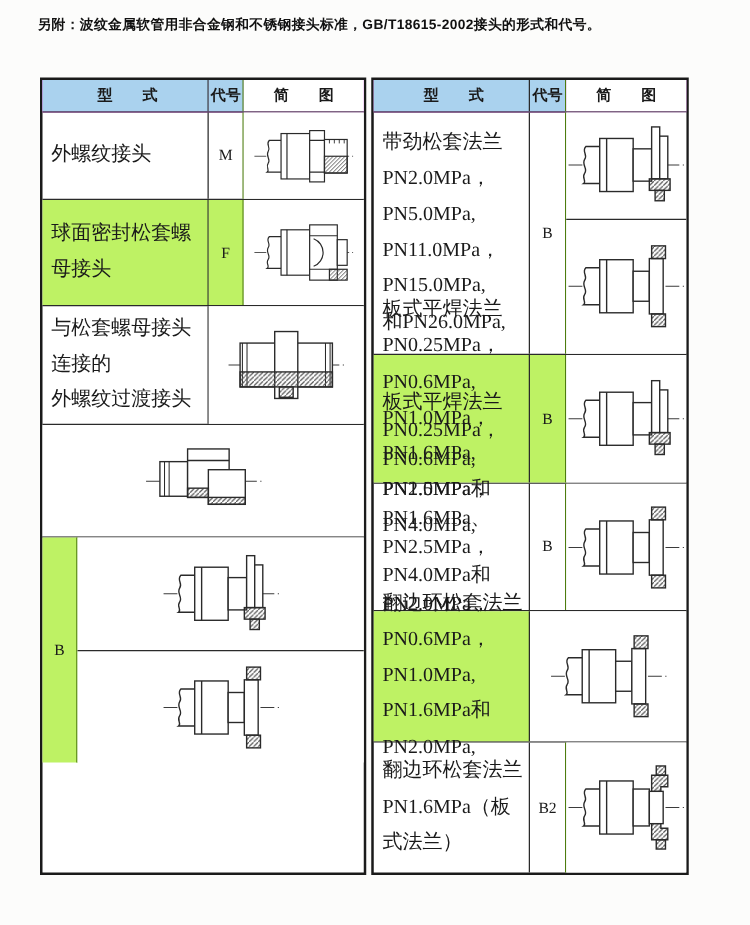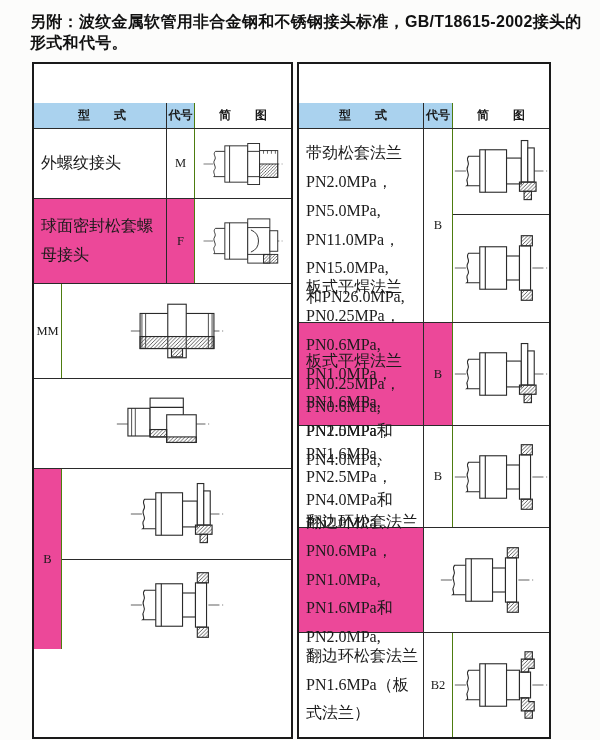--- a/index.html
+++ b/index.html
@@ -5,21 +5,21 @@
   html,body{margin:0;padding:0;}
   body{
     width:600px;height:740px;position:relative;
     background:#fcfcfb;
     font-family:"Liberation Serif","DejaVu Serif",serif;
     color:#1a1a1a;
   }
   .caption{
     position:absolute;left:30px;top:12px;width:560px;
     font-family:"Liberation Sans","DejaVu Sans",sans-serif;
-    font-weight:bold;font-size:16px;letter-spacing:.3px;color:#111;
+    font-weight:bold;font-size:11px;letter-spacing:.3px;color:#111;
   }
   .tables{position:absolute;left:32px;top:62px;display:flex;}
   .half{border:2px solid #1a1a1a;background:#fff;}
   .half-left{margin-right:4px;}
   .hrow{display:flex;box-sizing:border-box;border-bottom:1px solid #2a2a2a;}
   .hrow:last-child{border-bottom:none;}
   .cell{box-sizing:border-box;}
   .c-type{
     border-right:1px solid #2a2a2a;display:flex;align-items:center;
     padding:4px 3px 4px 7px;font-size:16px;line-height:1.8;
@@ -36,23 +36,23 @@
   .half-right .c-code{width:29px;}
   .c-diag{flex:1;display:flex;flex-direction:column;background:#fff;text-align:center;}
   .diag-cell{display:flex;align-items:center;justify-content:center;box-sizing:border-box;}
   .diag-cell + .diag-cell{border-top:1px solid #2a2a2a;}
   .diag-cell svg{width:96px;height:60px;}
   .diag-cell.big svg{height:74px;}
   .header .cell{
     display:flex;align-items:center;justify-content:center;
     font-size:12px;font-weight:bold;white-space:pre;
   }
-  .header{height:26px;background:#d946ef;margin-top:39px;}
+  .header{height:26px;background:#d946ef;}
   .header .c-type,.header .c-code{background:#aad2ee;}
-  .yellow .c-type,.yellow .c-code{background:#ec4899;}
+  .yellow .c-type,.yellow .c-code{background:#bef264;}
   .hidden-defs{position:absolute;width:0;height:0;overflow:hidden;}
 </style>
 </head>
 <body>
 
 <svg class="hidden-defs" aria-hidden="true">
   <defs>
     <pattern id="hatch" patternUnits="userSpaceOnUse" width="4" height="4">
       <path d="M0,4 L4,0" stroke="#555" stroke-width="1"></path>
     </pattern>
@@ -184,21 +184,22 @@
       <div class="cell c-diag">
           <div class="diag-cell" style="height:84px">
         <svg viewBox="0 0 104 76">
               <use href="#sym-swivel-nut"></use>
             </svg>
       </div>
         </div>
     </div>
 
     <div class="hrow" style="height:95px">
-      <div class="cell c-code">MM</div>
+      <div class="cell c-type">与松套螺母接头连接的
+外螺纹过渡接头</div>
       <div class="cell c-diag">
           <div class="diag-cell big" style="height:94px">
         <svg viewBox="0 0 104 76">
               <use href="#sym-nipple"></use>
             </svg>
       </div>
         </div>
     </div>
 
     <div class="hrow yellow" style="height:90px">

